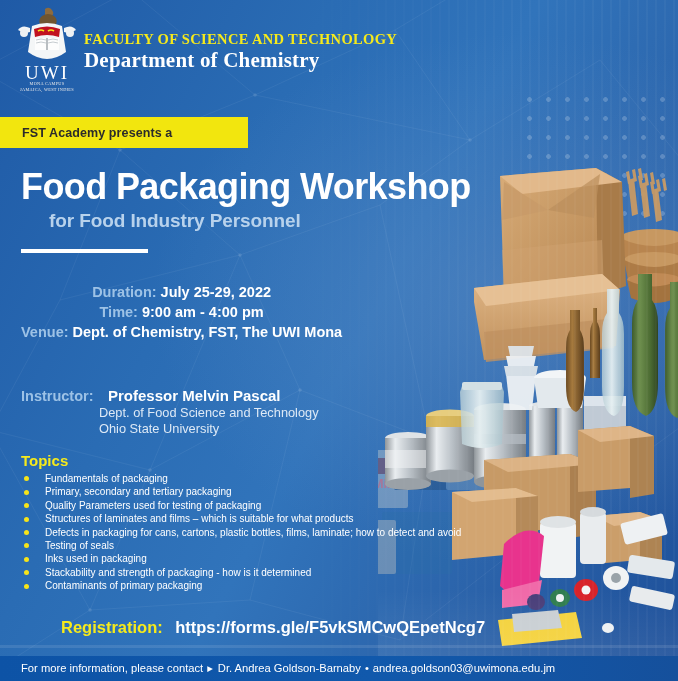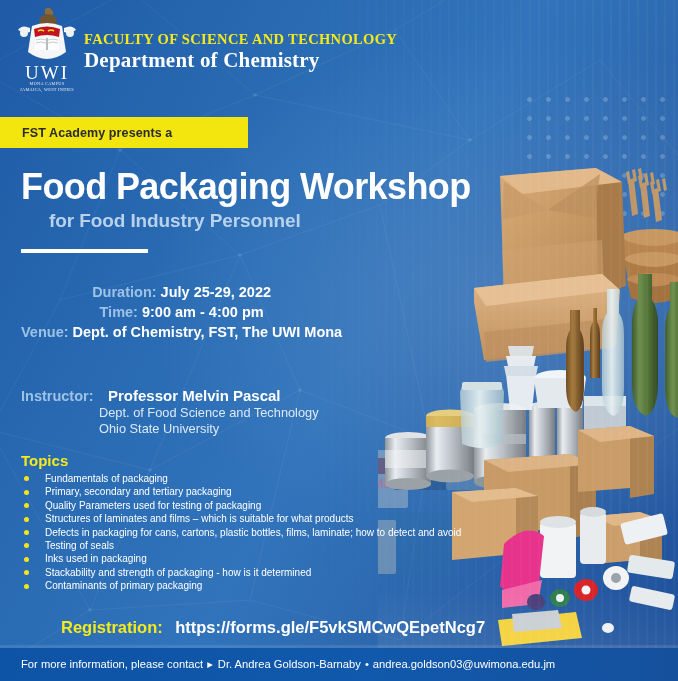--- a/index.html
+++ b/index.html
@@ -90,21 +90,21 @@
     font-size:10px; line-height:13.4px; white-space:nowrap; }
   .topics li::before { content:""; position:absolute; left:3px; top:4.4px;
     width:5px; height:5px; border-radius:50%; background:#f6e41a; }
 
   
   .reg { position:absolute; left:21px; top:618px; white-space:nowrap;margin-left:40px; }
   .reg-label { color:#f6ea1b; font-weight:bold; font-size:16.5px; }
   .reg-url { color:#ffffff; font-weight:bold; font-size:16.5px; margin-left:8px; }
 
   
-  .footer { position:absolute; left:0; bottom:0; width:100%; height:33px;
+  .footer { position:absolute; left:0; bottom:0; width:100%; height:25px;
     background:linear-gradient(90deg,#0d53a6 0%, #1159ac 55%, #15509c 100%);
     display:flex; align-items:center; }
   .footer-inner { margin-left:21px; color:#ffffff; font-size:11.2px; white-space:nowrap; }
   .footer-arrow { display:inline-block; margin:0 5px 0 4px; }
   .footer-dot { display:inline-block; margin:0 4px; }
   .footer-strip { position:absolute; left:0; bottom:33px; width:100%; height:3px;
     background:rgba(255,255,255,.10); }
 </style>
 </head>
 <body>

